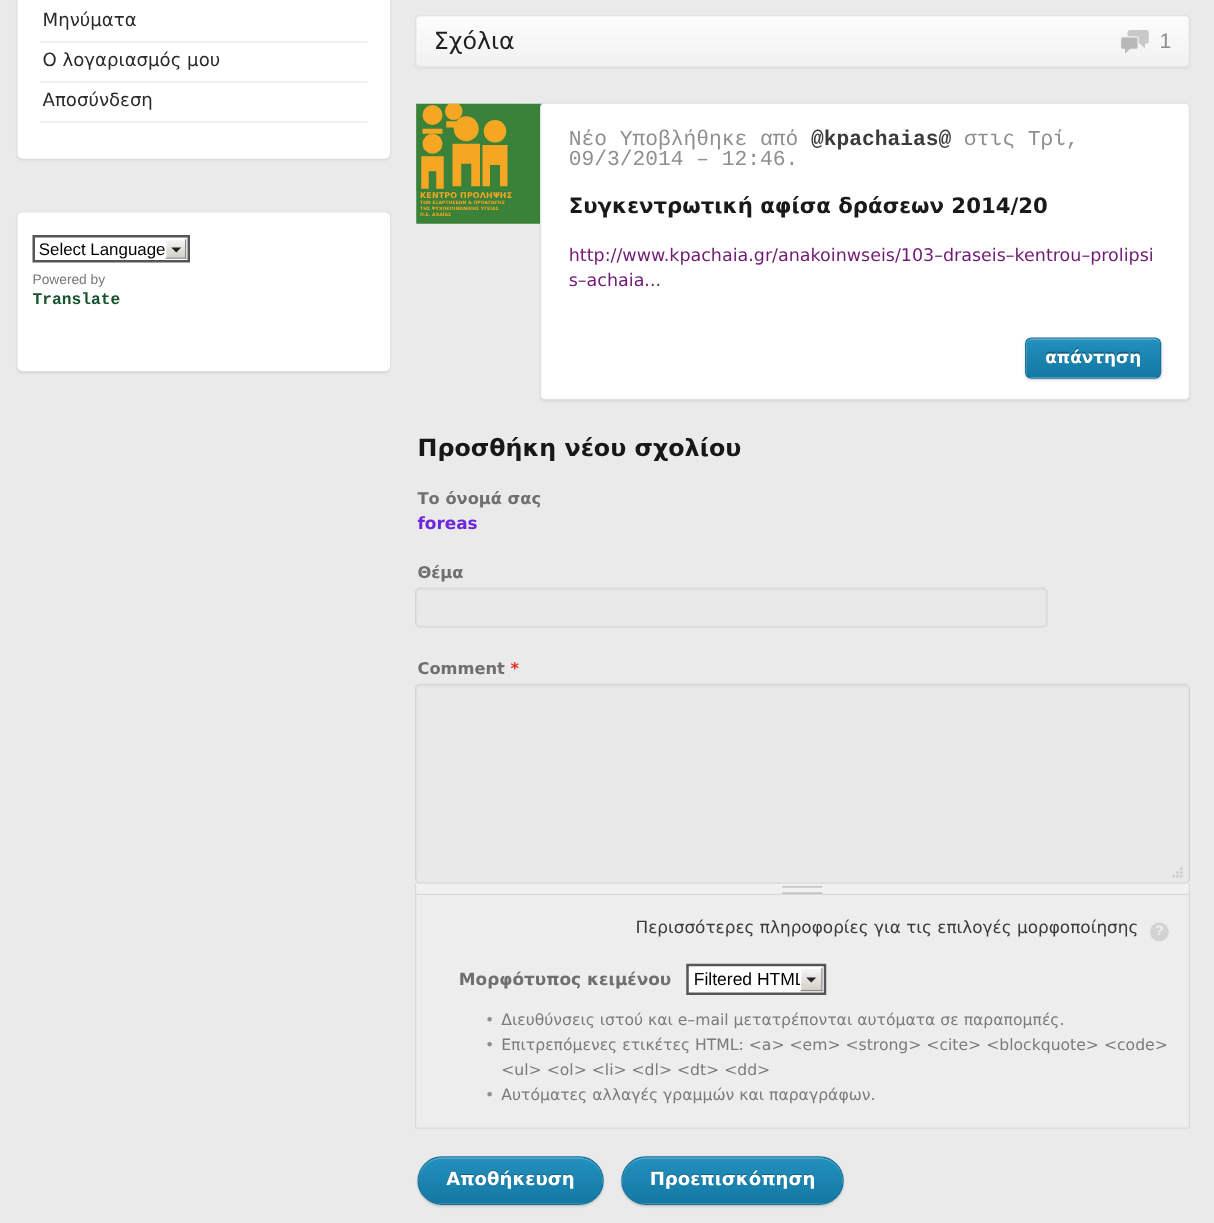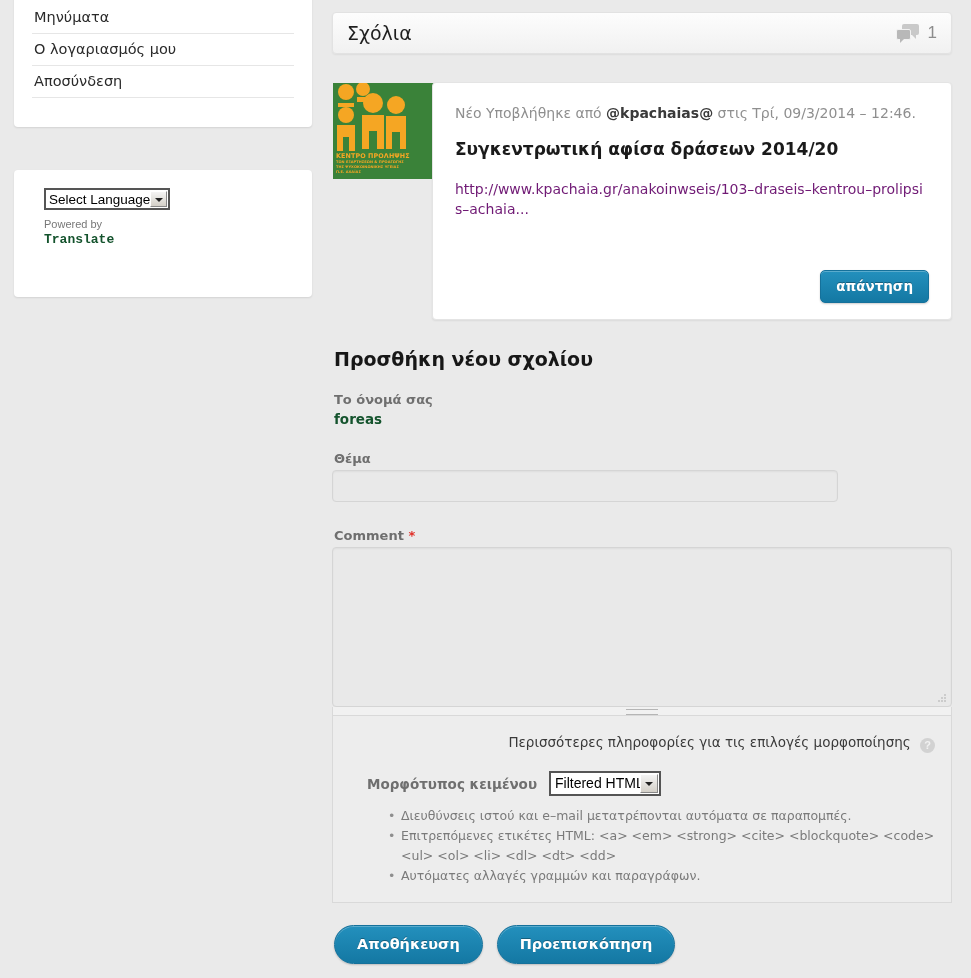--- a/index.html
+++ b/index.html
@@ -30,21 +30,21 @@
     font-size: 14.5px;
     color: #2a2a2a;
     border-bottom: 1px solid #e6e6e6;
     padding-left: 2px;
     white-space: nowrap;
   }
   .menu-item:first-child { margin-top: 20px; }
 
   .translate-panel {
     position: absolute; left: 14px; top: 170px; width: 298px; height: 127px;
-    padding: 18px 30px;
+    padding: 18px 12px;
   }
   .lang-select {
     display: inline-block;
     border: 2px solid #555;
     background: #fff;
     height: 22px;
     width: 126px;
     position: relative;
     font-size: 13.5px;
     line-height: 18px;
@@ -122,21 +122,21 @@
   .avatar .cap { position: absolute; left: 0; bottom: 0; width: 82px; height: 28px; padding: 1px 3px; }
   .avatar .cap .l1 { font-size: 6.4px; font-weight: bold; color: #f5a623; letter-spacing: 0.1px; white-space: nowrap; }
   .avatar .cap .l2 { font-size: 3.6px; font-weight: bold; color: #f5a623; letter-spacing: 0.05px; line-height: 5px; white-space: nowrap; }
 
   .comment-card {
     position: absolute; left: 100px; top: 0; width: 520px; min-height: 238px;
     background: #fff; border: 1px solid #e4e4e4; border-radius: 4px;
     box-shadow: 0 1px 2px rgba(0,0,0,0.07);
     padding: 22px 22px 18px 22px;
   }
-  .submitted { font-size: 14px; color: #8f8f8f; line-height: 16px; }
+  .submitted { font-size: 17px; color: #8f8f8f; line-height: 16px; font-family: Liberation Mono, monospace; }
   .submitted .author { color: #3a3a3a; font-weight: bold; }
   .comment-title { margin-top: 17px; font-size: 17px; color: #1a1a1a; font-weight: bold; line-height: 22px; }
   .comment-body { margin-top: 19px; font-size: 14px; color: #701a75; line-height: 20px; word-break: break-all; }
   .reply-wrap { position: absolute; right: 22px; bottom: 16px; }
 
   .btn {
     display: inline-block;
     background: linear-gradient(#2390bd, #1478a3);
     border: 1px solid #15719b;
     border-radius: 14px;
@@ -148,21 +148,21 @@
     font-family: "DejaVu Sans", sans-serif;
   }
   .btn-reply { padding: 7px 15px 8px; font-size: 13.5px; border-radius: 5px; }
   .btn-large { padding: 10px 22px 11px; font-size: 14.5px; border-radius: 22px; }
 
   
   .form-wrap { position: absolute; left: 0; top: 348px; width: 620px; }
   .form-title { font-size: 19px; font-weight: bold; color: #171717; margin: 0 0 22px 2px; }
   .field-label { font-size: 13px; font-weight: bold; color: #6f6f6f; margin-bottom: 4px; margin-left: 2px; }
   .field-label .req { color: #e0312a; font-size: 13px; }
-  .static-value { font-size: 13.5px; color: #14532d; font-weight: bold; margin-left: 2px; }
+  .static-value { font-size: 13.5px; color: #6d28d9; font-weight: bold; margin-left: 2px; }
   .name-block { margin-bottom: 24px; }
 
   .text-input {
     width: 506px; height: 32px;
     background: #e9e9e9;
     border: 1px solid #d5d5d5;
     border-radius: 4px;
     box-shadow: inset 0 1px 2px rgba(0,0,0,0.05);
     font-size: 13px; color: #333;
     padding: 0 8px;

